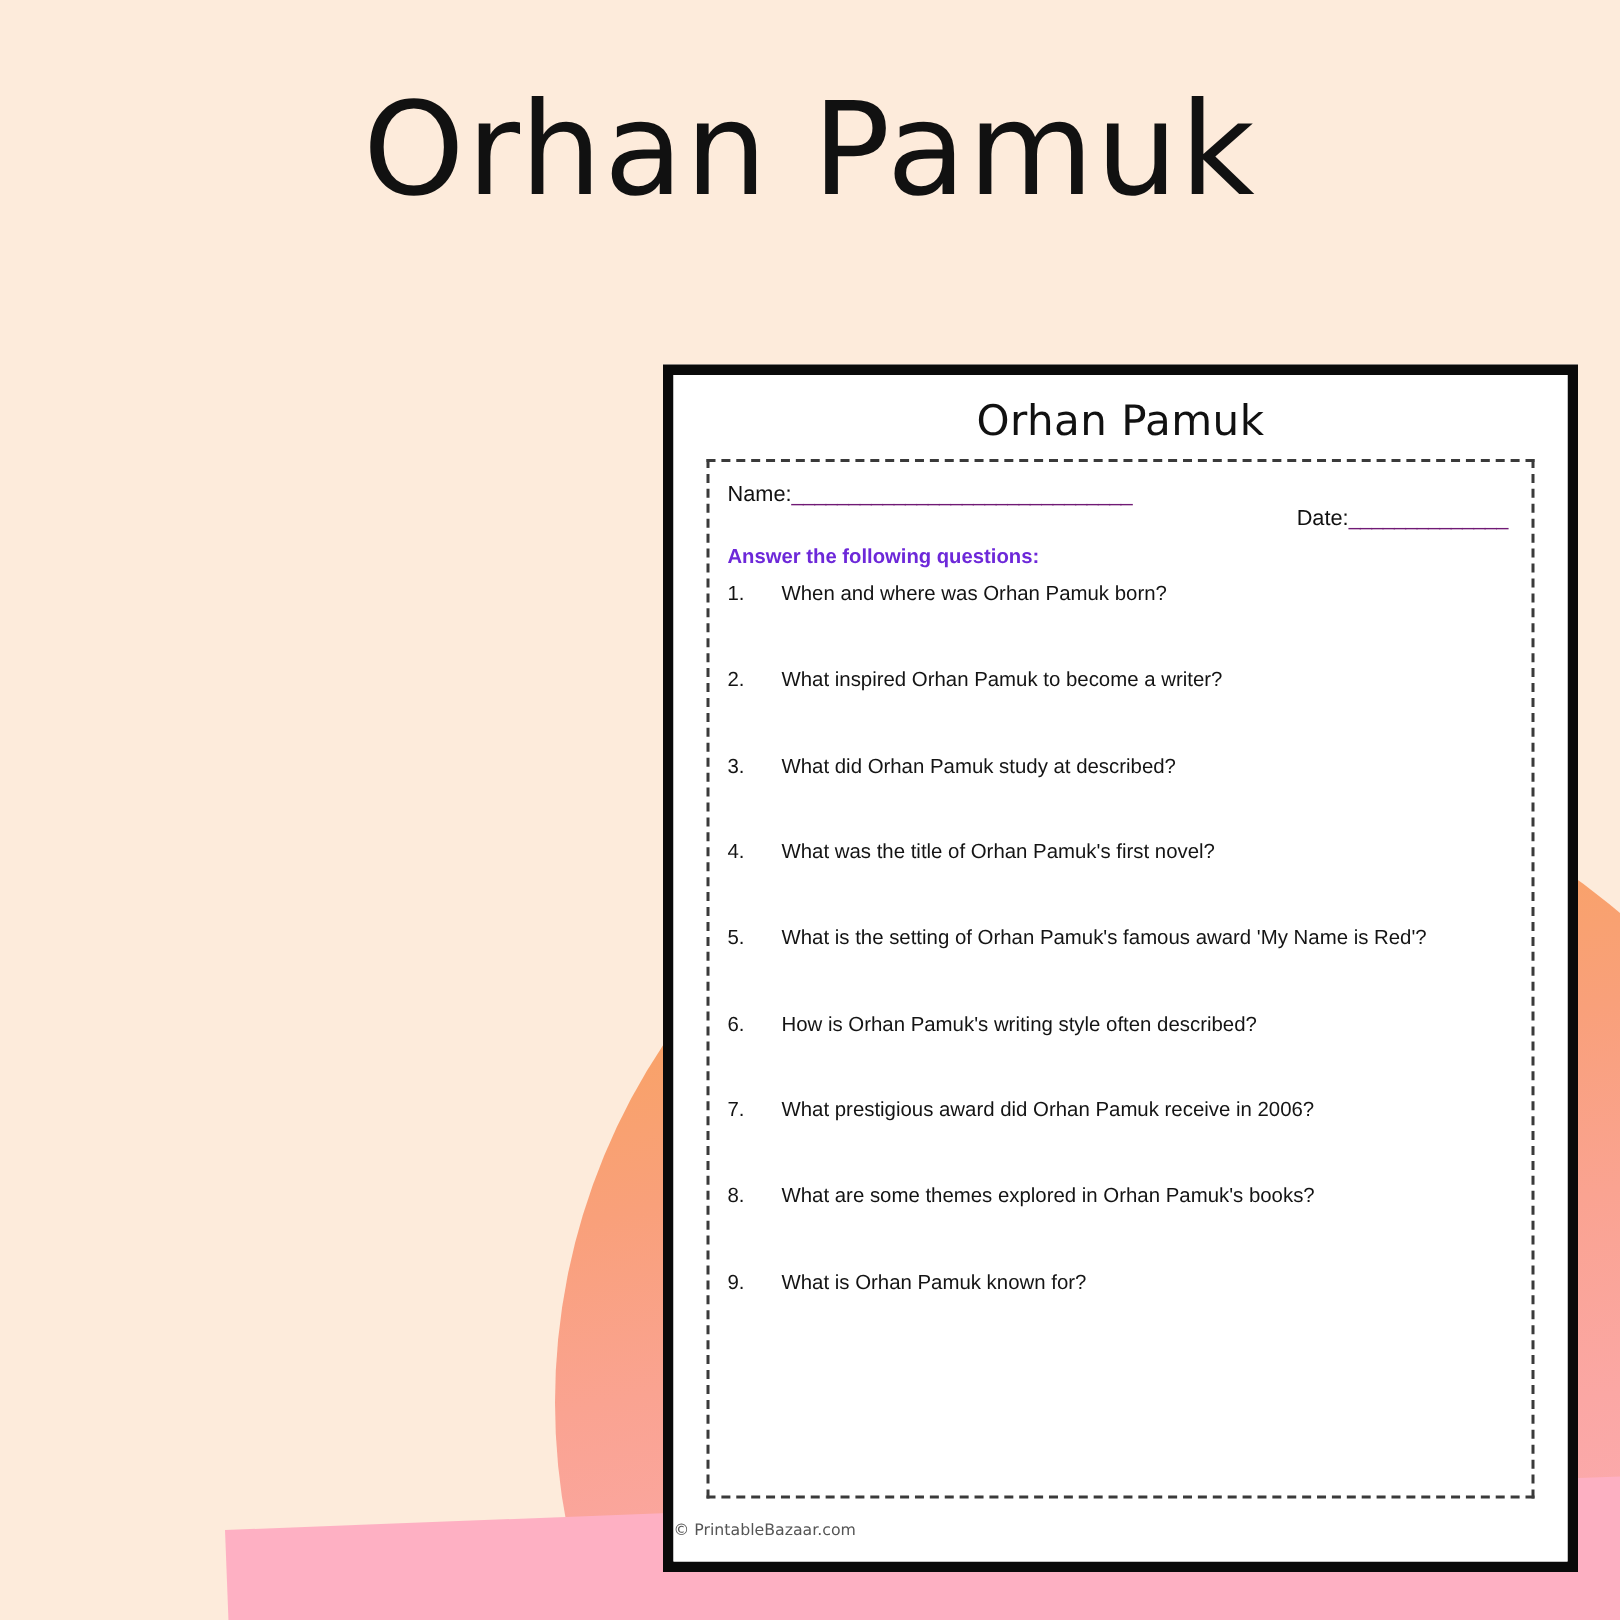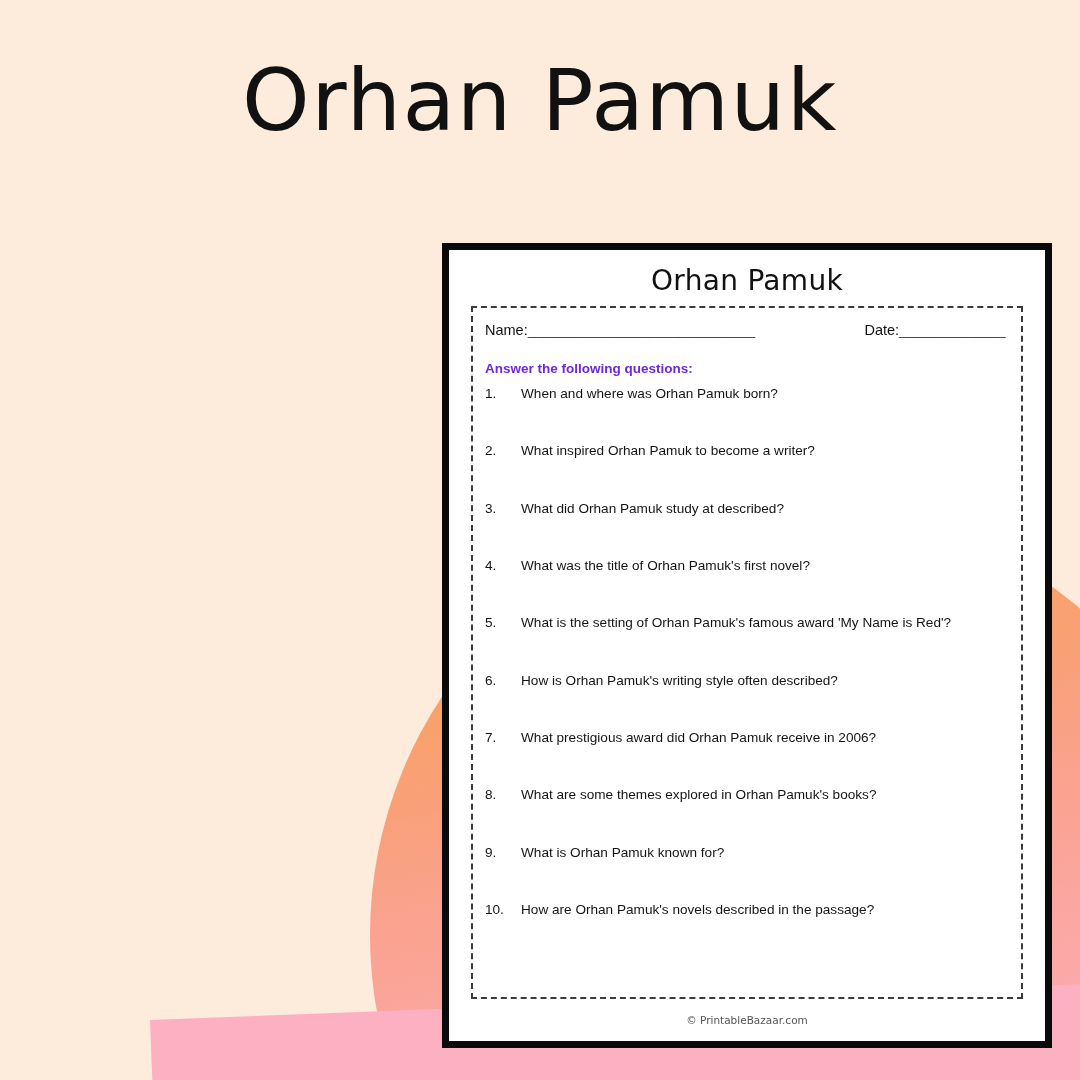--- a/index.html
+++ b/index.html
@@ -110,21 +110,22 @@
     padding: 10px 12px 0 12px;
   }
 
   
   #namedate-row {
     display: flex;
     align-items: flex-start;
     font-size: 14.5px;
     color: #111;
     margin-top: 4px;
-    margin-bottom: 23px;
+    margin-bottom: 9px;
+    flex-direction: column;
   }
   .field-label { font-size: 14.5px; color:#111; white-space: nowrap; }
   .field-rule  { font-size: 14.5px; color:#701a75; letter-spacing: -0.5px; white-space: nowrap; }
   #name-field { display:flex; align-items:baseline; }
   #date-field { display:flex; align-items:baseline; margin-left: auto; padding-right: 4px; }
 
   #instruction {
     font-size: 13.5px;
     font-weight: bold;
     color: #6d28d9;
@@ -149,21 +150,21 @@
     color: #141414;
   }
   .q-text { flex: 1; }
 
   
   #worksheet-footer {
     position: absolute;
     left: 0;
     right: 0;
     top: 764px;
-    text-align: center;
+    text-align: left;
     font-size: 10.5px;
     color: #555;
     font-family: "DejaVu Sans", sans-serif;
   }
 </style>
 </head>
 <body>
 
 <div id="decor-layer">
   <div class="decor-circle"></div>
@@ -222,22 +223,18 @@
           <span class="q-text">What prestigious award did Orhan Pamuk receive in 2006?</span>
         </li>
         <li class="question-row">
           <span class="q-num">8.</span>
           <span class="q-text">What are some themes explored in Orhan Pamuk's books?</span>
         </li>
         <li class="question-row">
           <span class="q-num">9.</span>
           <span class="q-text">What is Orhan Pamuk known for?</span>
         </li>
-        <li class="question-row">
-          <span class="q-num">10.</span>
-          <span class="q-text">How are Orhan Pamuk's novels described in the passage?</span>
-        </li>
       </ol>
     </div>
 
     <div id="worksheet-footer">© PrintableBazaar.com</div>
   </div>
 </div>
 
 </body></html>

